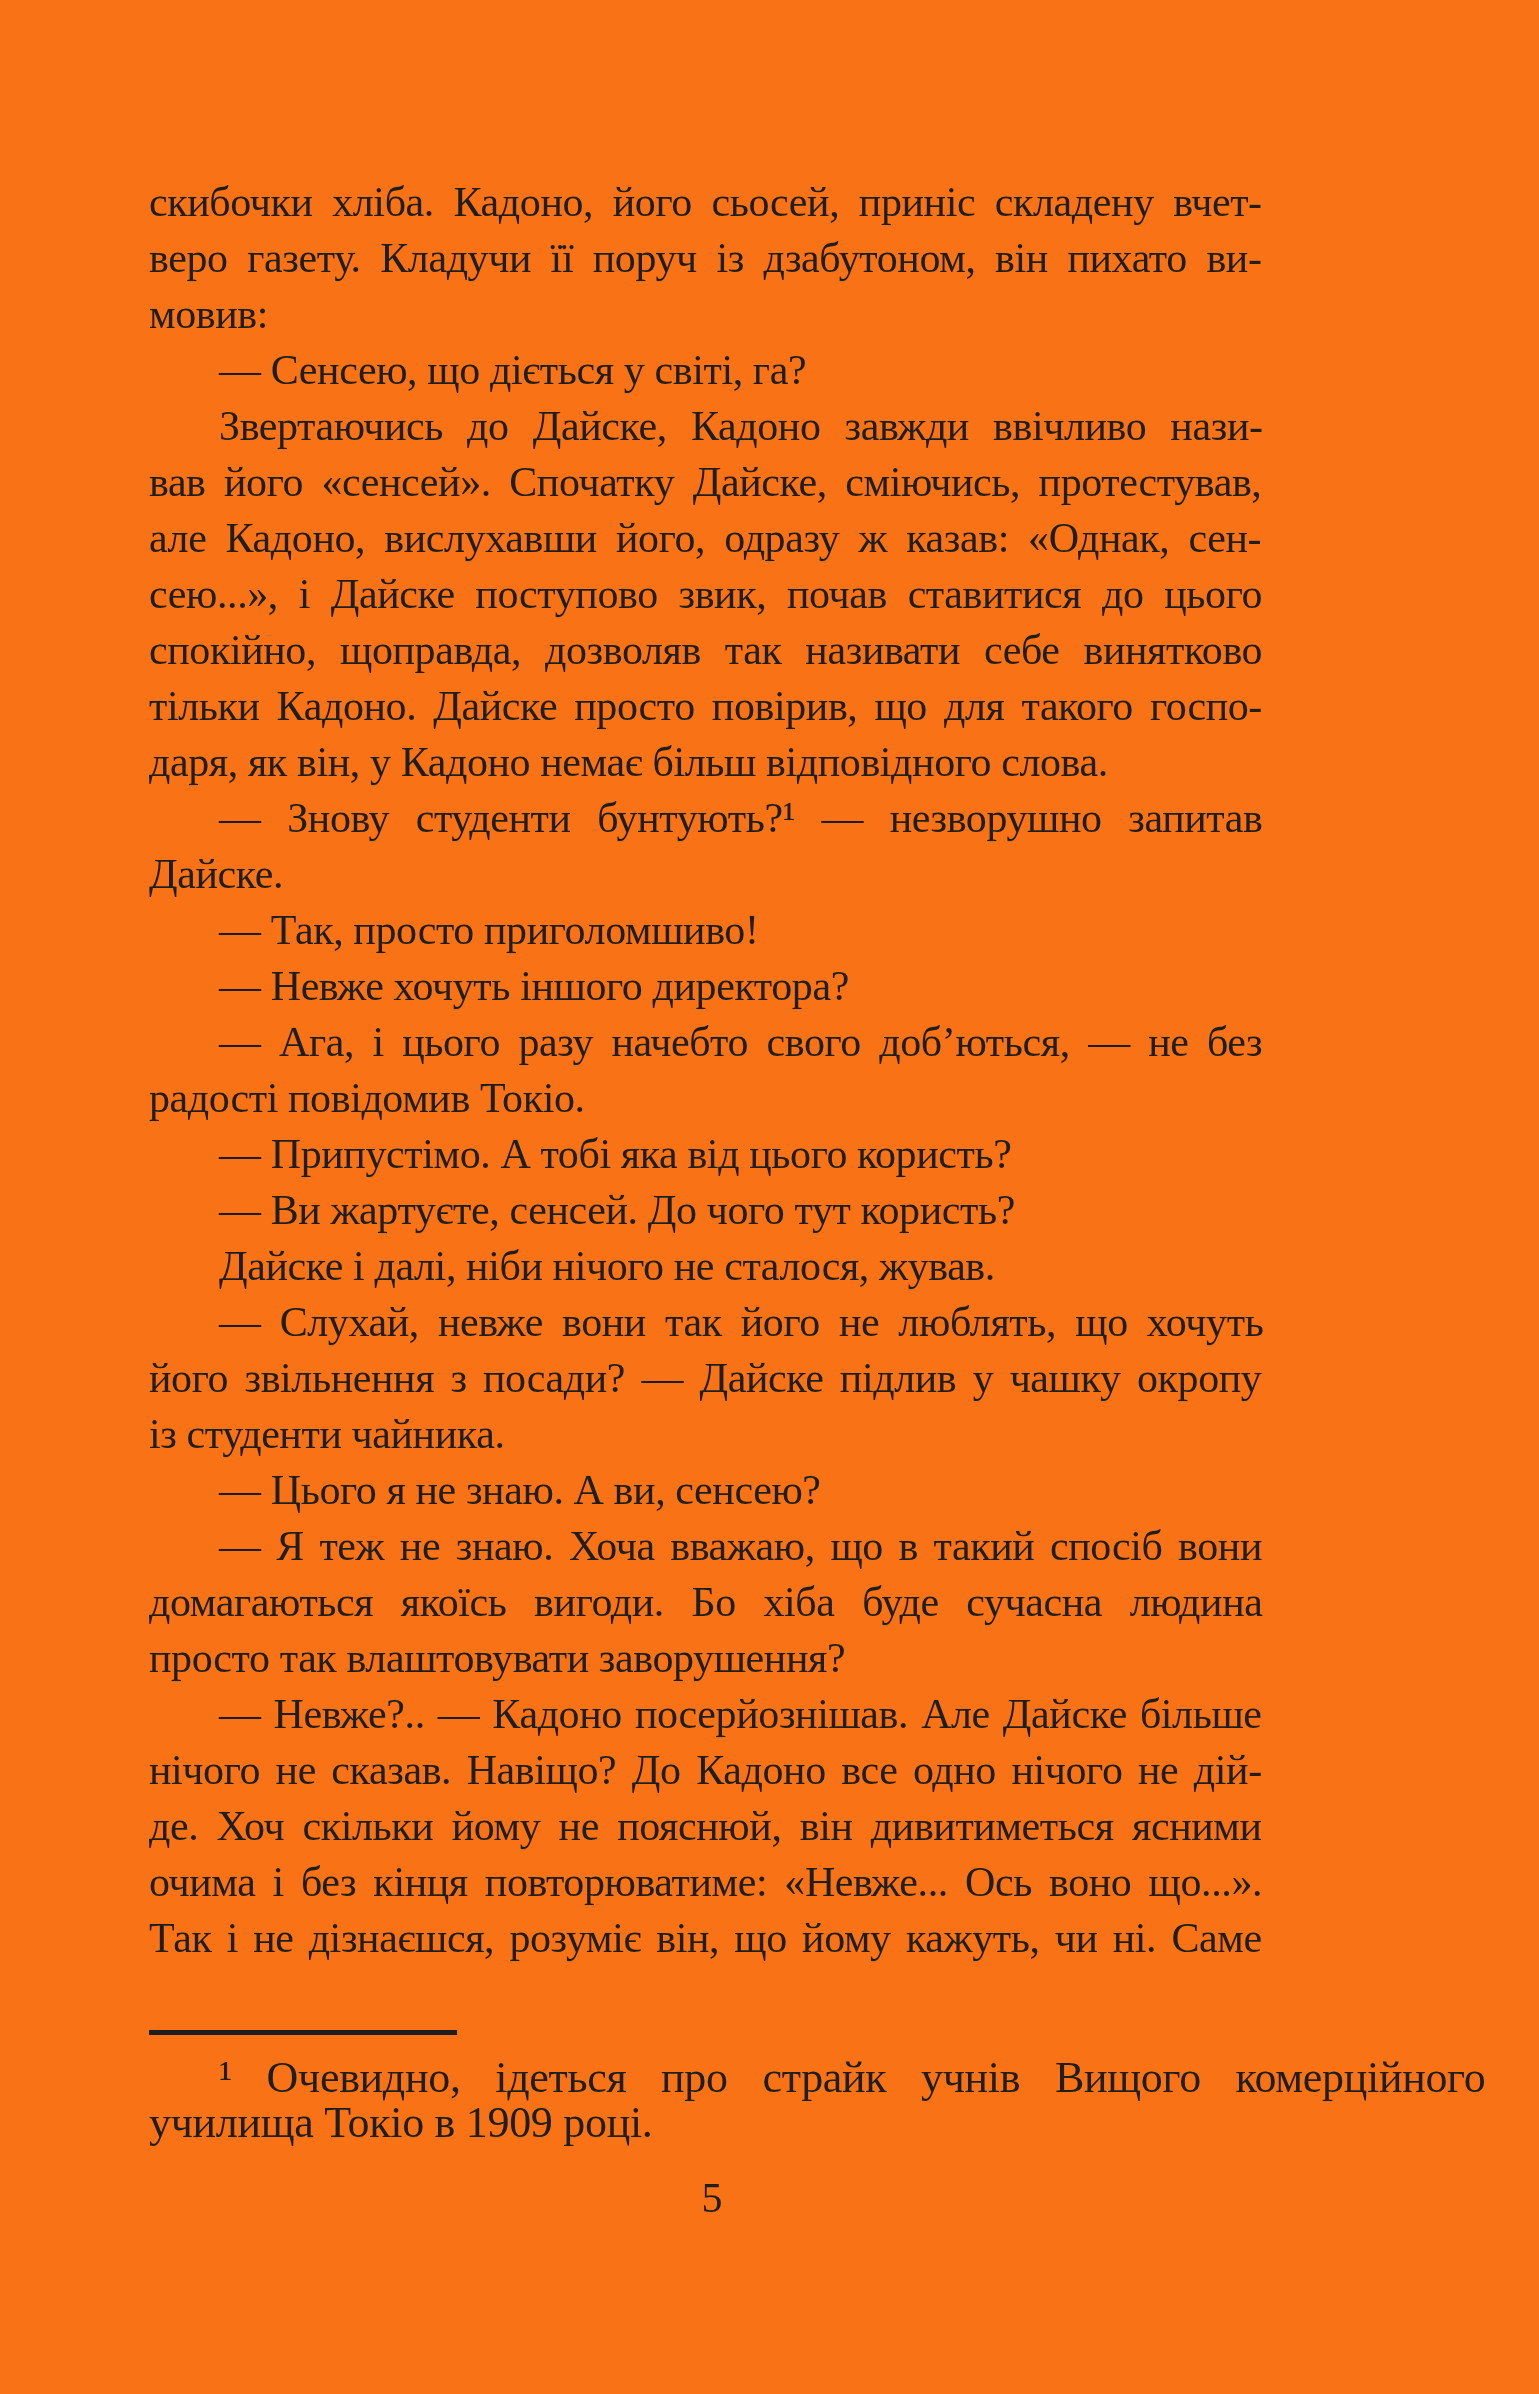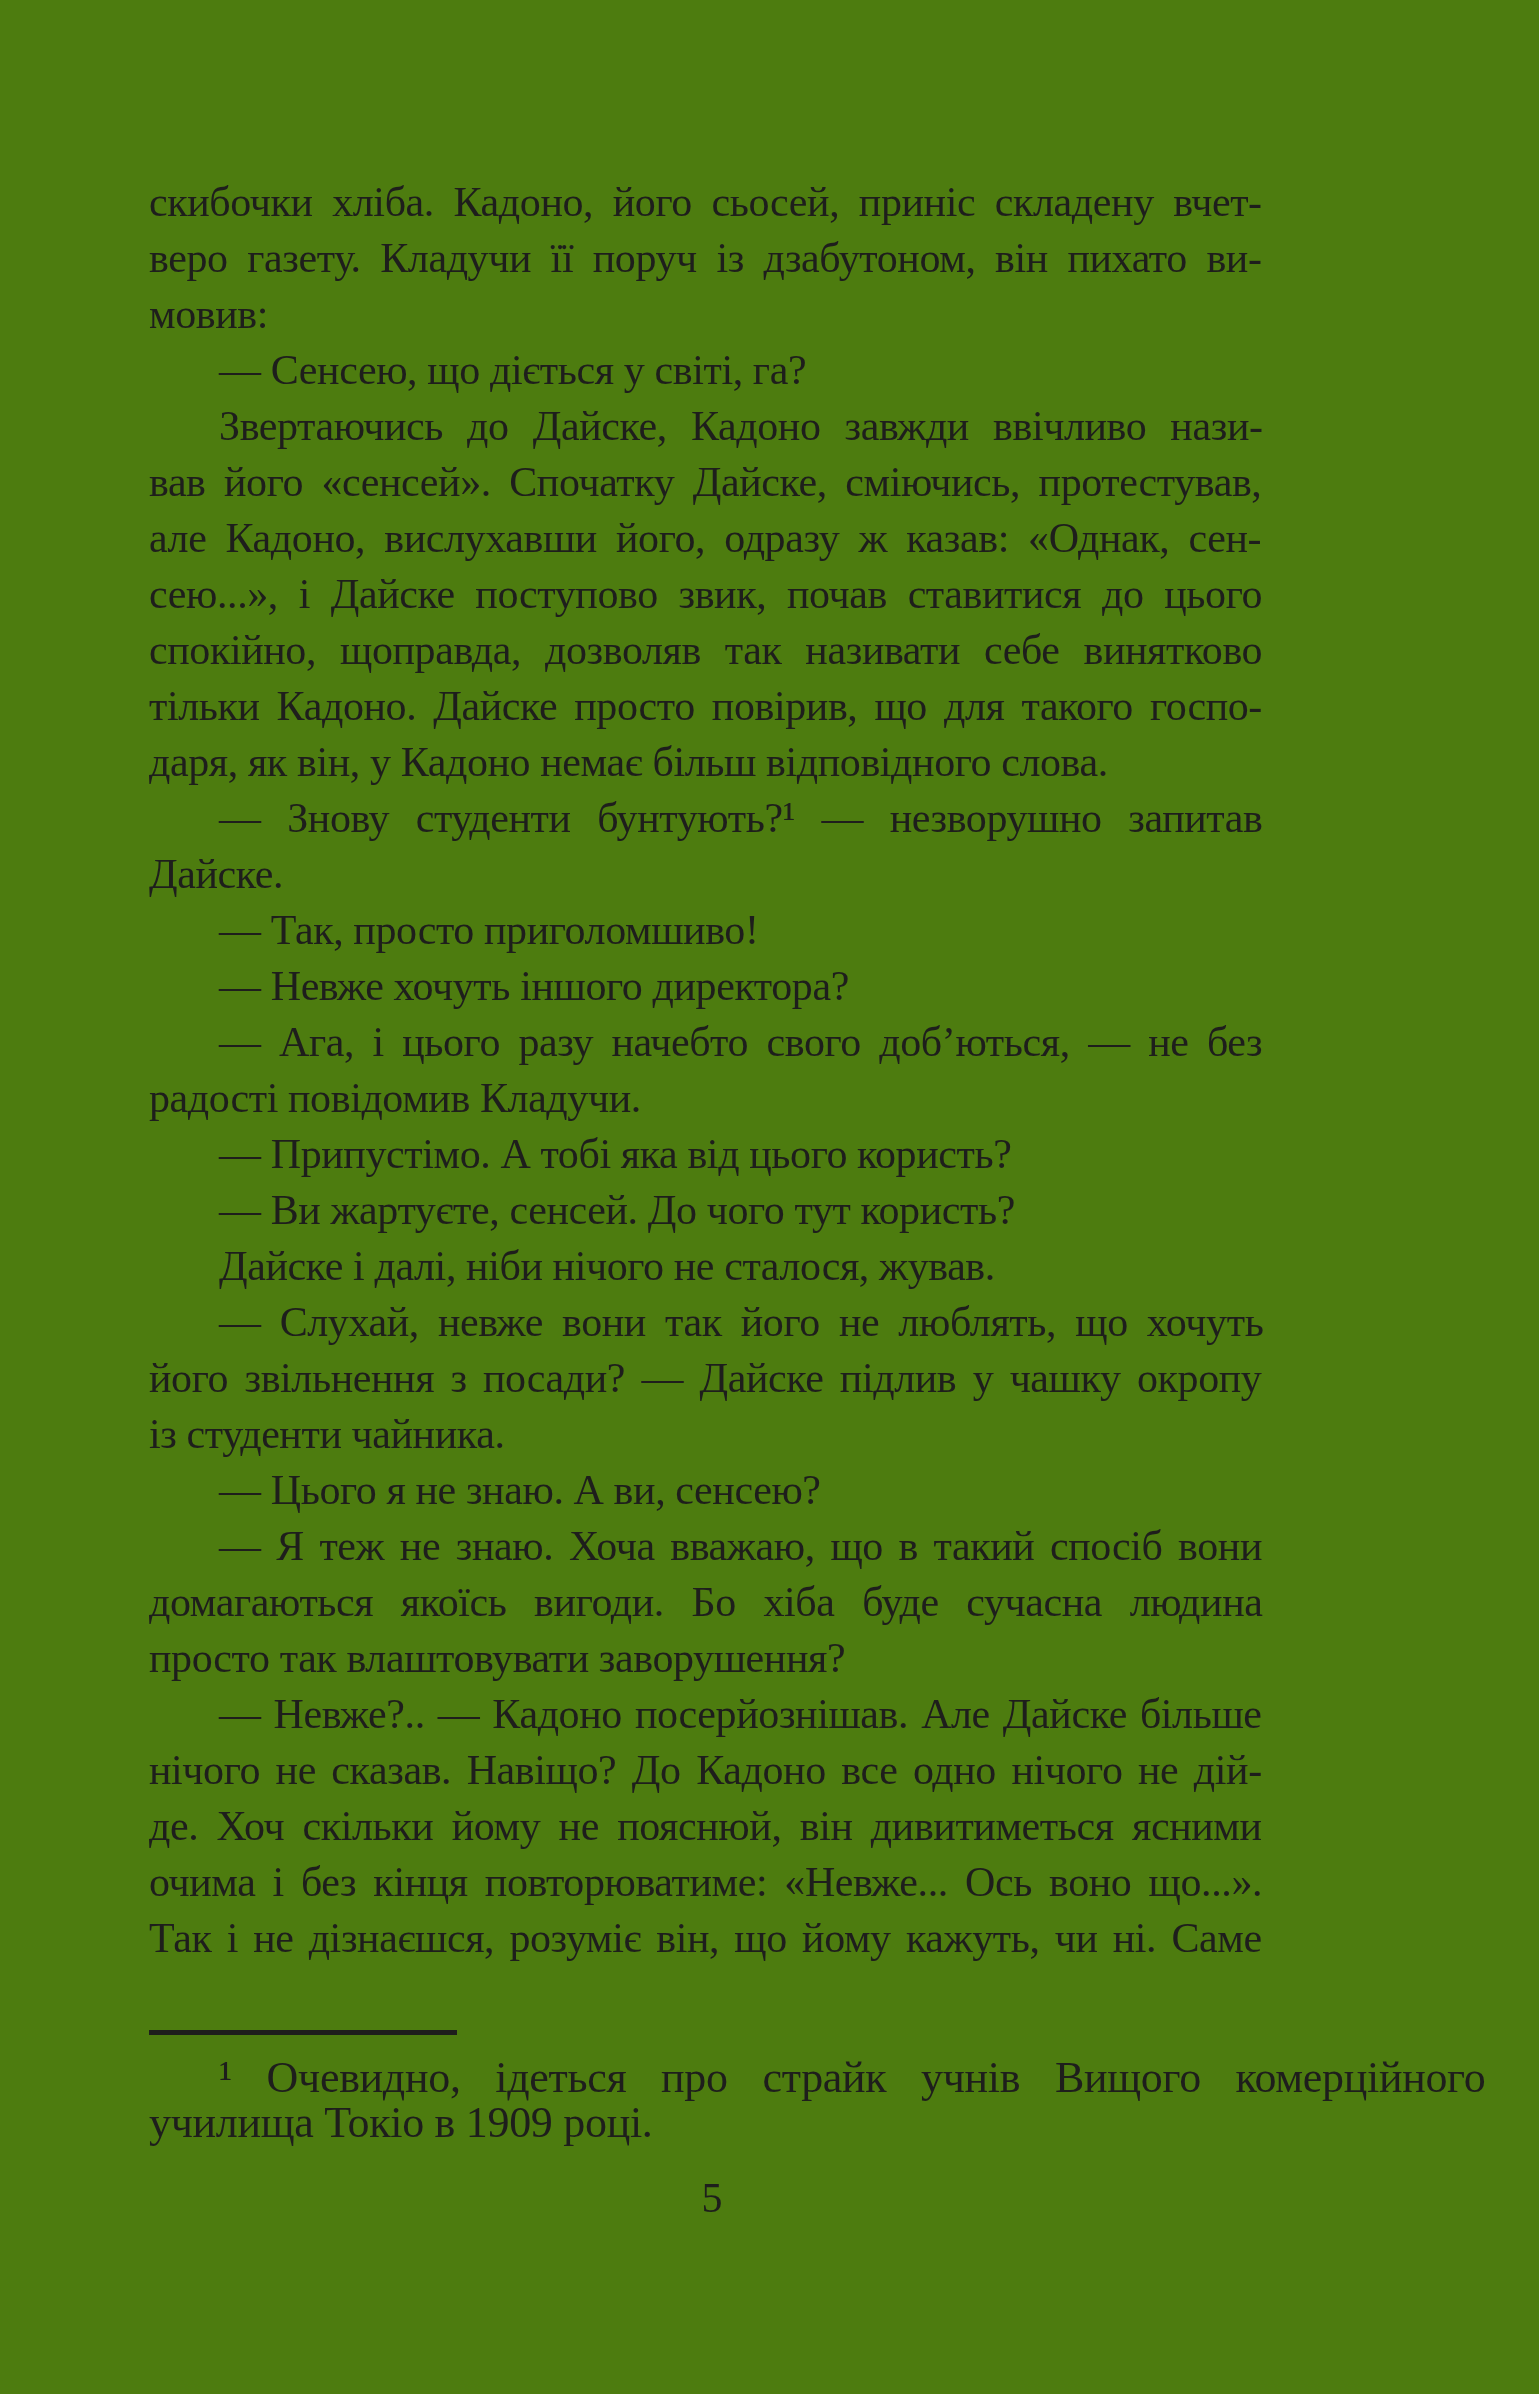--- a/index.html
+++ b/index.html
@@ -9,21 +9,21 @@
   }
   body {
     width: 1539px;
     height: 2394px;
     position: relative;
     overflow: hidden;
   }
   .page {
     position: absolute;
     inset: 0;
-    background: #4d7c0f;
+    background: #f97316;
     color: #1e1e1c;
     font-family: "Liberation Serif", "DejaVu Serif", serif;
   }
   .body-text {
     position: absolute;
     left: 149px;
     top: 174px;
     width: 1126px;
     font-size: 42px;
     line-height: 56px;
@@ -76,21 +76,21 @@
       <div class="line"><span style="word-spacing: 9px; margin-top: 43px;">але Кадоно, вислухавши його, одразу ж казав: «Однак, сен-</span></div>
       <div class="line"><span style="word-spacing: 10.6px;">сею...», і Дайске поступово звик, почав ставитися до цього</span></div>
       <div class="line"><span style="word-spacing: 13.8px;">спокійно, щоправда, дозволяв так називати себе винятково</span></div>
       <div class="line"><span style="word-spacing: 6.9px;">тільки Кадоно. Дайске просто повірив, що для такого госпо-</span></div>
       <div class="line"><span>даря, як він, у Кадоно немає більш відповідного слова.</span></div>
       <div class="line ind"><span style="word-spacing: 16.5px;">— Знову студенти бунтують?¹ — незворушно запитав</span></div>
       <div class="line"><span>Дайске.</span></div>
       <div class="line ind"><span>— Так, просто приголомшиво!</span></div>
       <div class="line ind"><span>— Невже хочуть іншого директора?</span></div>
       <div class="line ind"><span style="word-spacing: 8.3px;">— Ага, і цього разу начебто свого доб’ються, — не без</span></div>
-      <div class="line"><span>радості повідомив Кладучи.</span></div>
+      <div class="line"><span>радості повідомив Токіо.</span></div>
       <div class="line ind"><span>— Припустімо. А тобі яка від цього користь?</span></div>
       <div class="line ind"><span>— Ви жартуєте, сенсей. До чого тут користь?</span></div>
       <div class="line ind"><span>Дайске і далі, ніби нічого не сталося, жував.</span></div>
       <div class="line ind"><span style="word-spacing: 9px;">— Слухай, невже вони так його не люблять, що хочуть</span></div>
       <div class="line"><span style="word-spacing: 6.3px;">його звільнення з посади? — Дайске підлив у чашку окропу</span></div>
       <div class="line"><span>із студенти чайника.</span></div>
       <div class="line ind"><span>— Цього я не знаю. А ви, сенсею?</span></div>
       <div class="line ind"><span style="word-spacing: 5.5px;">— Я теж не знаю. Хоча вважаю, що в такий спосіб вони</span></div>
       <div class="line"><span style="word-spacing: 17.5px;">домагаються якоїсь вигоди. Бо хіба буде сучасна людина</span></div>
       <div class="line"><span>просто так влаштовувати заворушення?</span></div>

